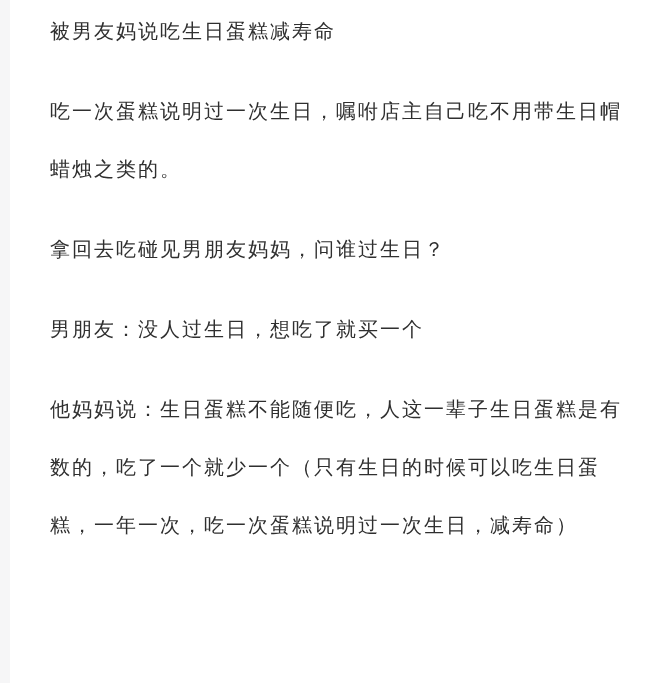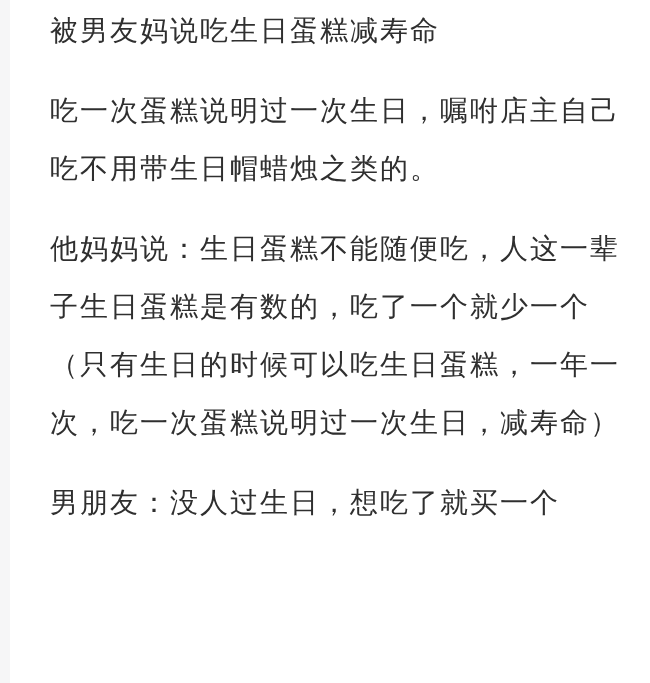--- a/index.html
+++ b/index.html
@@ -25,34 +25,35 @@
   }
   .content {
     position: absolute;
     left: 50px;
     top: 2px;
     width: 578px;
   }
   .post-title,
   .post-paragraph {
     margin: 0 0 22px 0;
-    font-size: 28px;
+    font-size: 20px;
     font-weight: 400;
     line-height: 58px;
     letter-spacing: 2px;
     color: #2f2f2f;
     word-break: break-all;
     overflow-wrap: anywhere;
     text-align: left;
   }
 </style>
 </head>
 <body>
 
 <div class="page">
   <div class="edge-strip"></div>
   <div class="content">
     <h1 class="post-title">被男友妈说吃生日蛋糕减寿命</h1>
     <p class="post-paragraph">吃一次蛋糕说明过一次生日，嘱咐店主自己吃不用带生日帽蜡烛之类的。</p>
+    <p class="post-paragraph">拿回去吃碰见男朋友妈妈，问谁过生日？</p>
+    <p class="post-paragraph">男朋友：没人过生日，想吃了就买一个</p>
     <p class="post-paragraph">他妈妈说：生日蛋糕不能随便吃，人这一辈子生日蛋糕是有数的，吃了一个就少一个（只有生日的时候可以吃生日蛋糕，一年一次，吃一次蛋糕说明过一次生日，减寿命）</p>
-    <p class="post-paragraph">男朋友：没人过生日，想吃了就买一个</p>
   </div>
 </div>
 
 </body></html>

